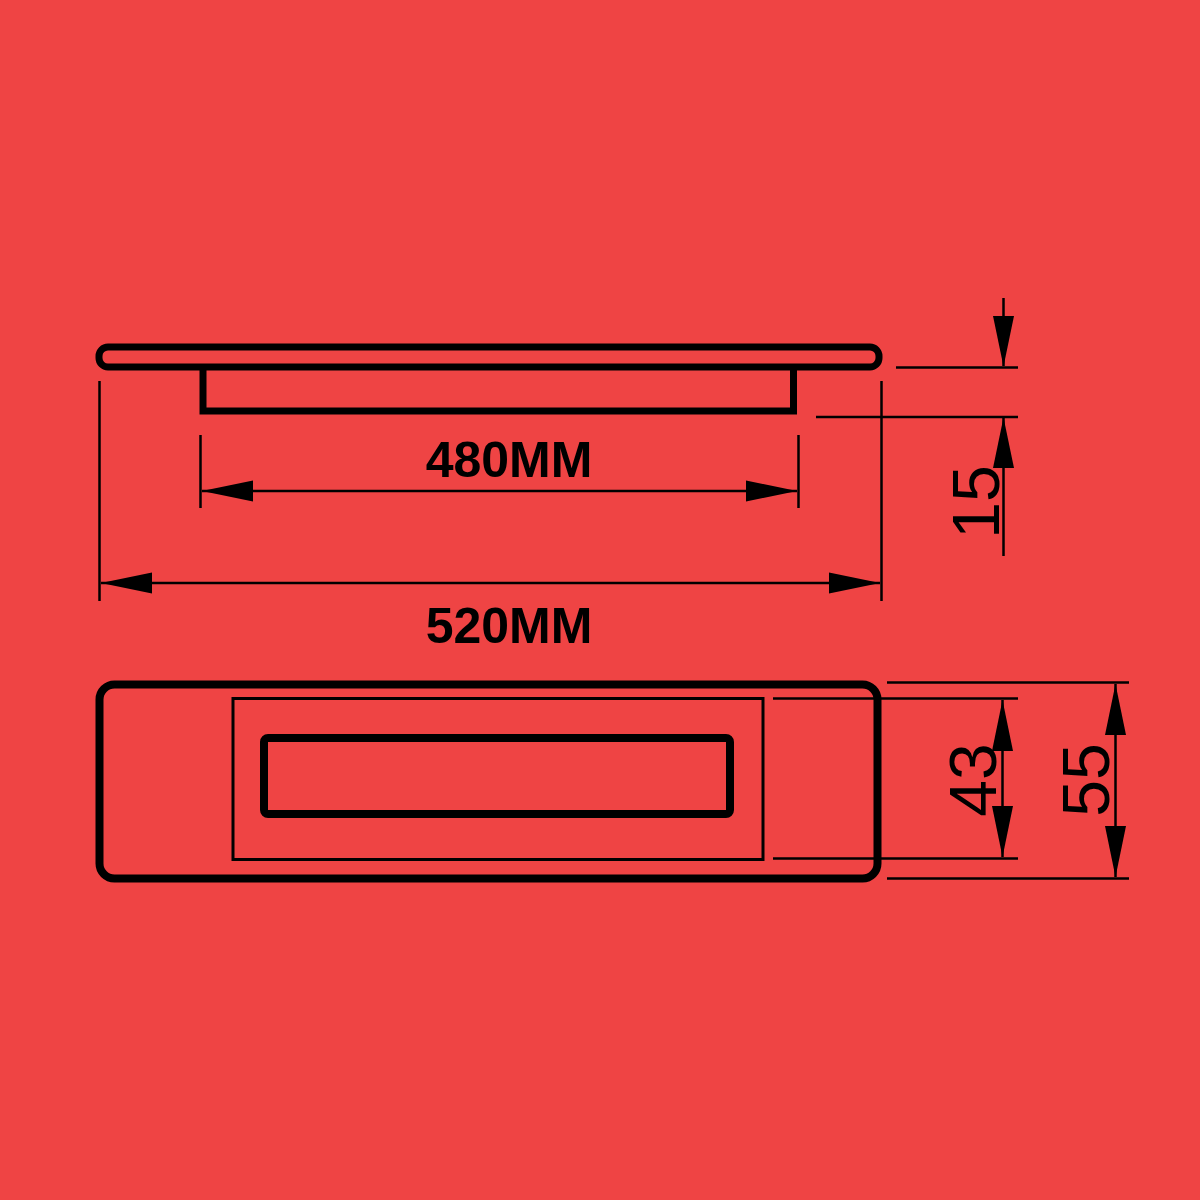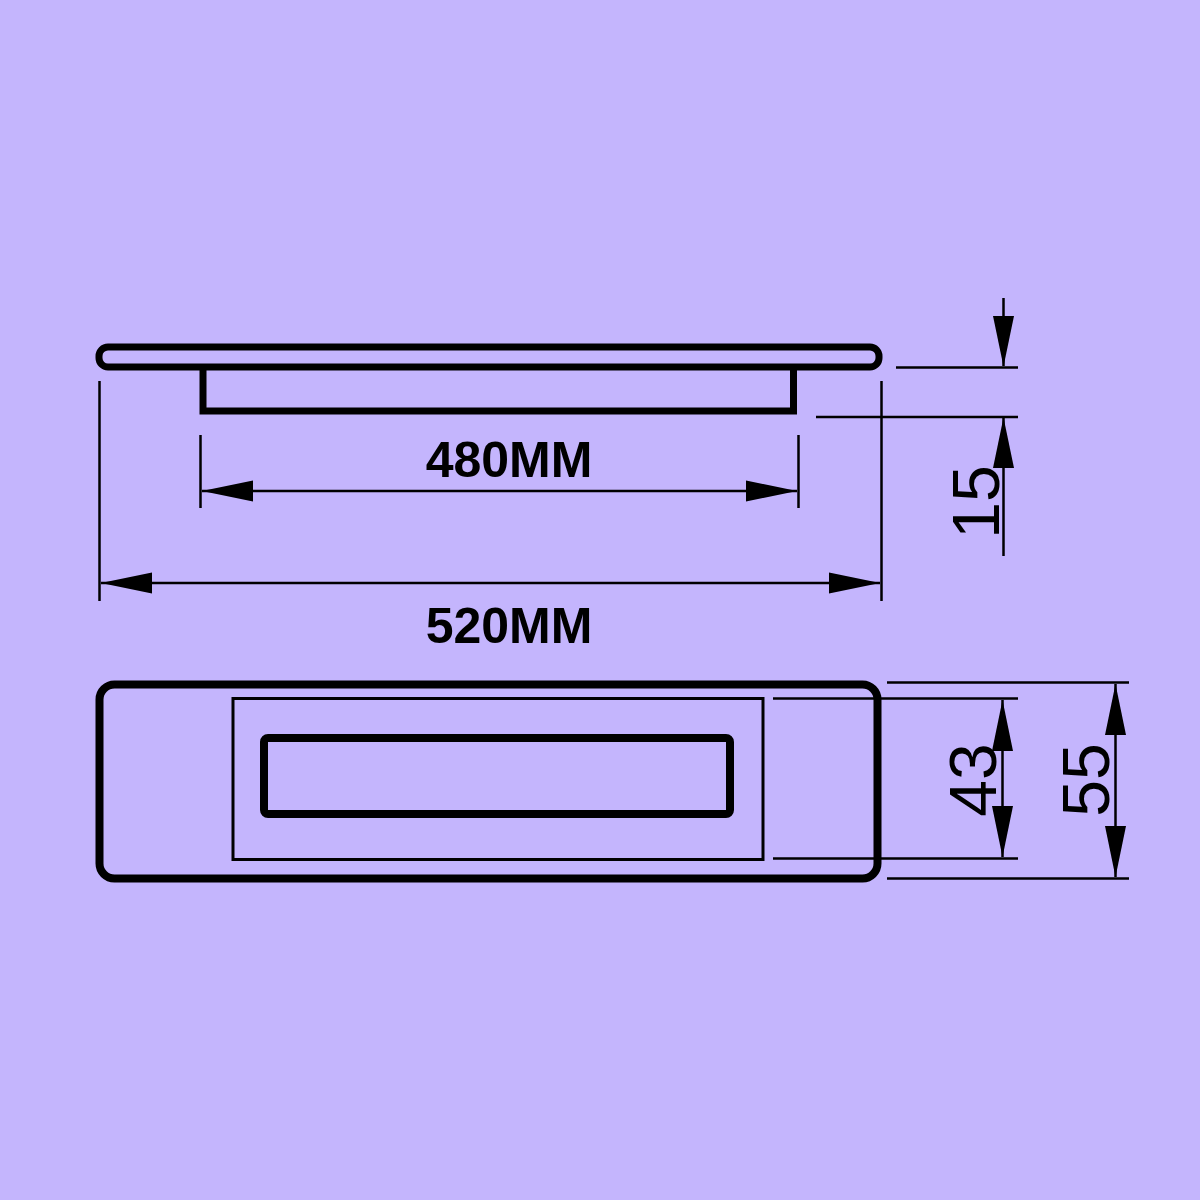--- a/index.html
+++ b/index.html
@@ -4,21 +4,21 @@
 <style>
   html, body {
     margin: 0;
     padding: 0;
     background: #ffffff;
   }
   .page {
     position: relative;
     width: 1200px;
     height: 1200px;
-    background: #c4b5fd;
+    background: #ef4444;
     overflow: hidden;
   }
   svg { display: block; }
   .dim-label {
     font-family: "Liberation Sans", "DejaVu Sans", sans-serif;
     font-weight: bold;
     font-size: 50px;
     letter-spacing: 0px;
     fill: #000000;
   }

